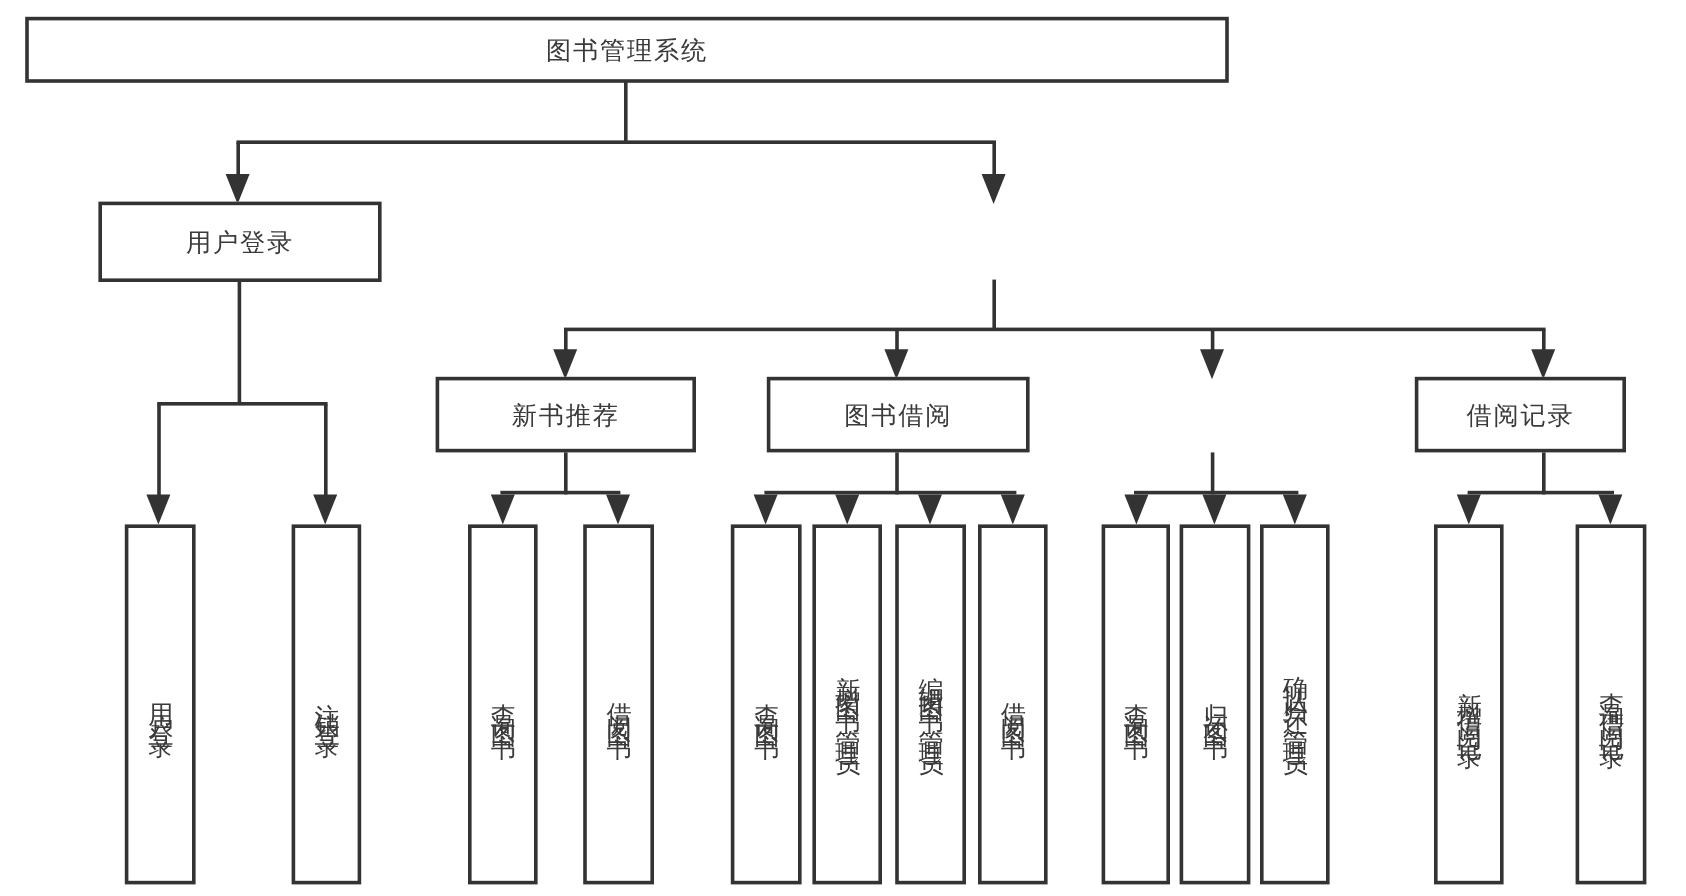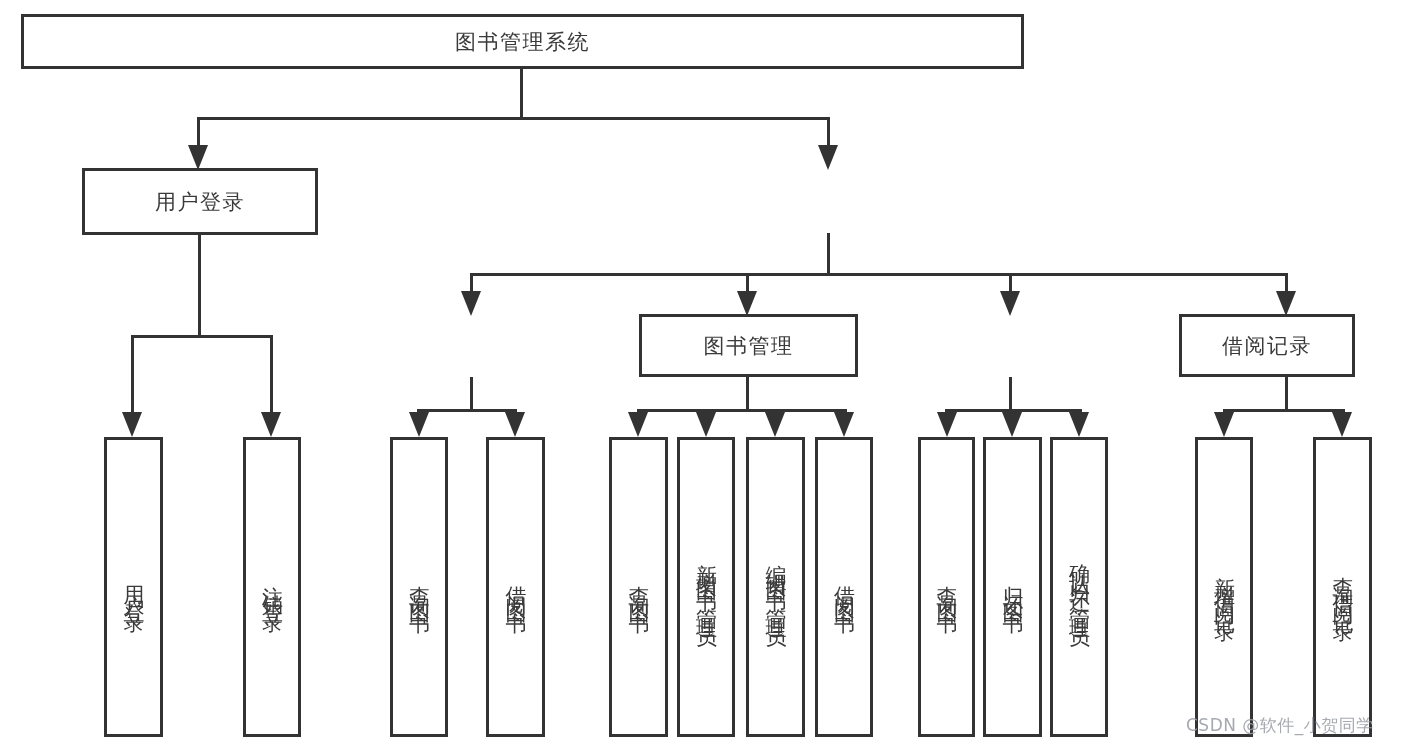--- a/index.html
+++ b/index.html
@@ -76,22 +76,25 @@
   <div class="h" style="left:470px;top:273px;width:818px"></div>
   <div class="v" style="left:470px;top:275px;height:17px"></div>
   <div class="arrow" style="left:461px;top:291px"></div>
   <div class="v" style="left:746px;top:275px;height:17px"></div>
   <div class="arrow" style="left:737px;top:291px"></div>
   <div class="v" style="left:1009px;top:275px;height:17px"></div>
   <div class="arrow" style="left:1000px;top:291px"></div>
   <div class="v" style="left:1285px;top:275px;height:17px"></div>
   <div class="arrow" style="left:1276px;top:291px"></div>
 
+  <div class="node" style="left:363px;top:314px;width:217px;height:63px">
+    <span>新书推荐</span>
+  </div>
   <div class="node" style="left:639px;top:314px;width:219px;height:63px">
-    <span>图书管理</span>
+    <span>图书借阅</span>
   </div>
   <div class="node" style="left:1179px;top:314px;width:176px;height:63px">
     <span>借阅记录</span>
   </div>
 
   <div class="v" style="left:470px;top:377px;height:35px"></div>
   <div class="h" style="left:417px;top:409px;width:100px"></div>
   <div class="arrow" style="left:409px;top:412px"></div>
   <div class="arrow" style="left:505px;top:412px"></div>
 
@@ -150,15 +153,14 @@
     <span class="vtext">确认归还（管理员）</span>
   </div>
 
   <div class="leaf" style="left:1195px;width:58px">
     <span class="vtext">新增借阅记录</span>
   </div>
   <div class="leaf" style="left:1313px;width:59px">
     <span class="vtext">查询借阅记录</span>
   </div>
 
-  <div class="watermark">CSDN @软件_小贺同学</div>
 
 </div>
 
 </body></html>

